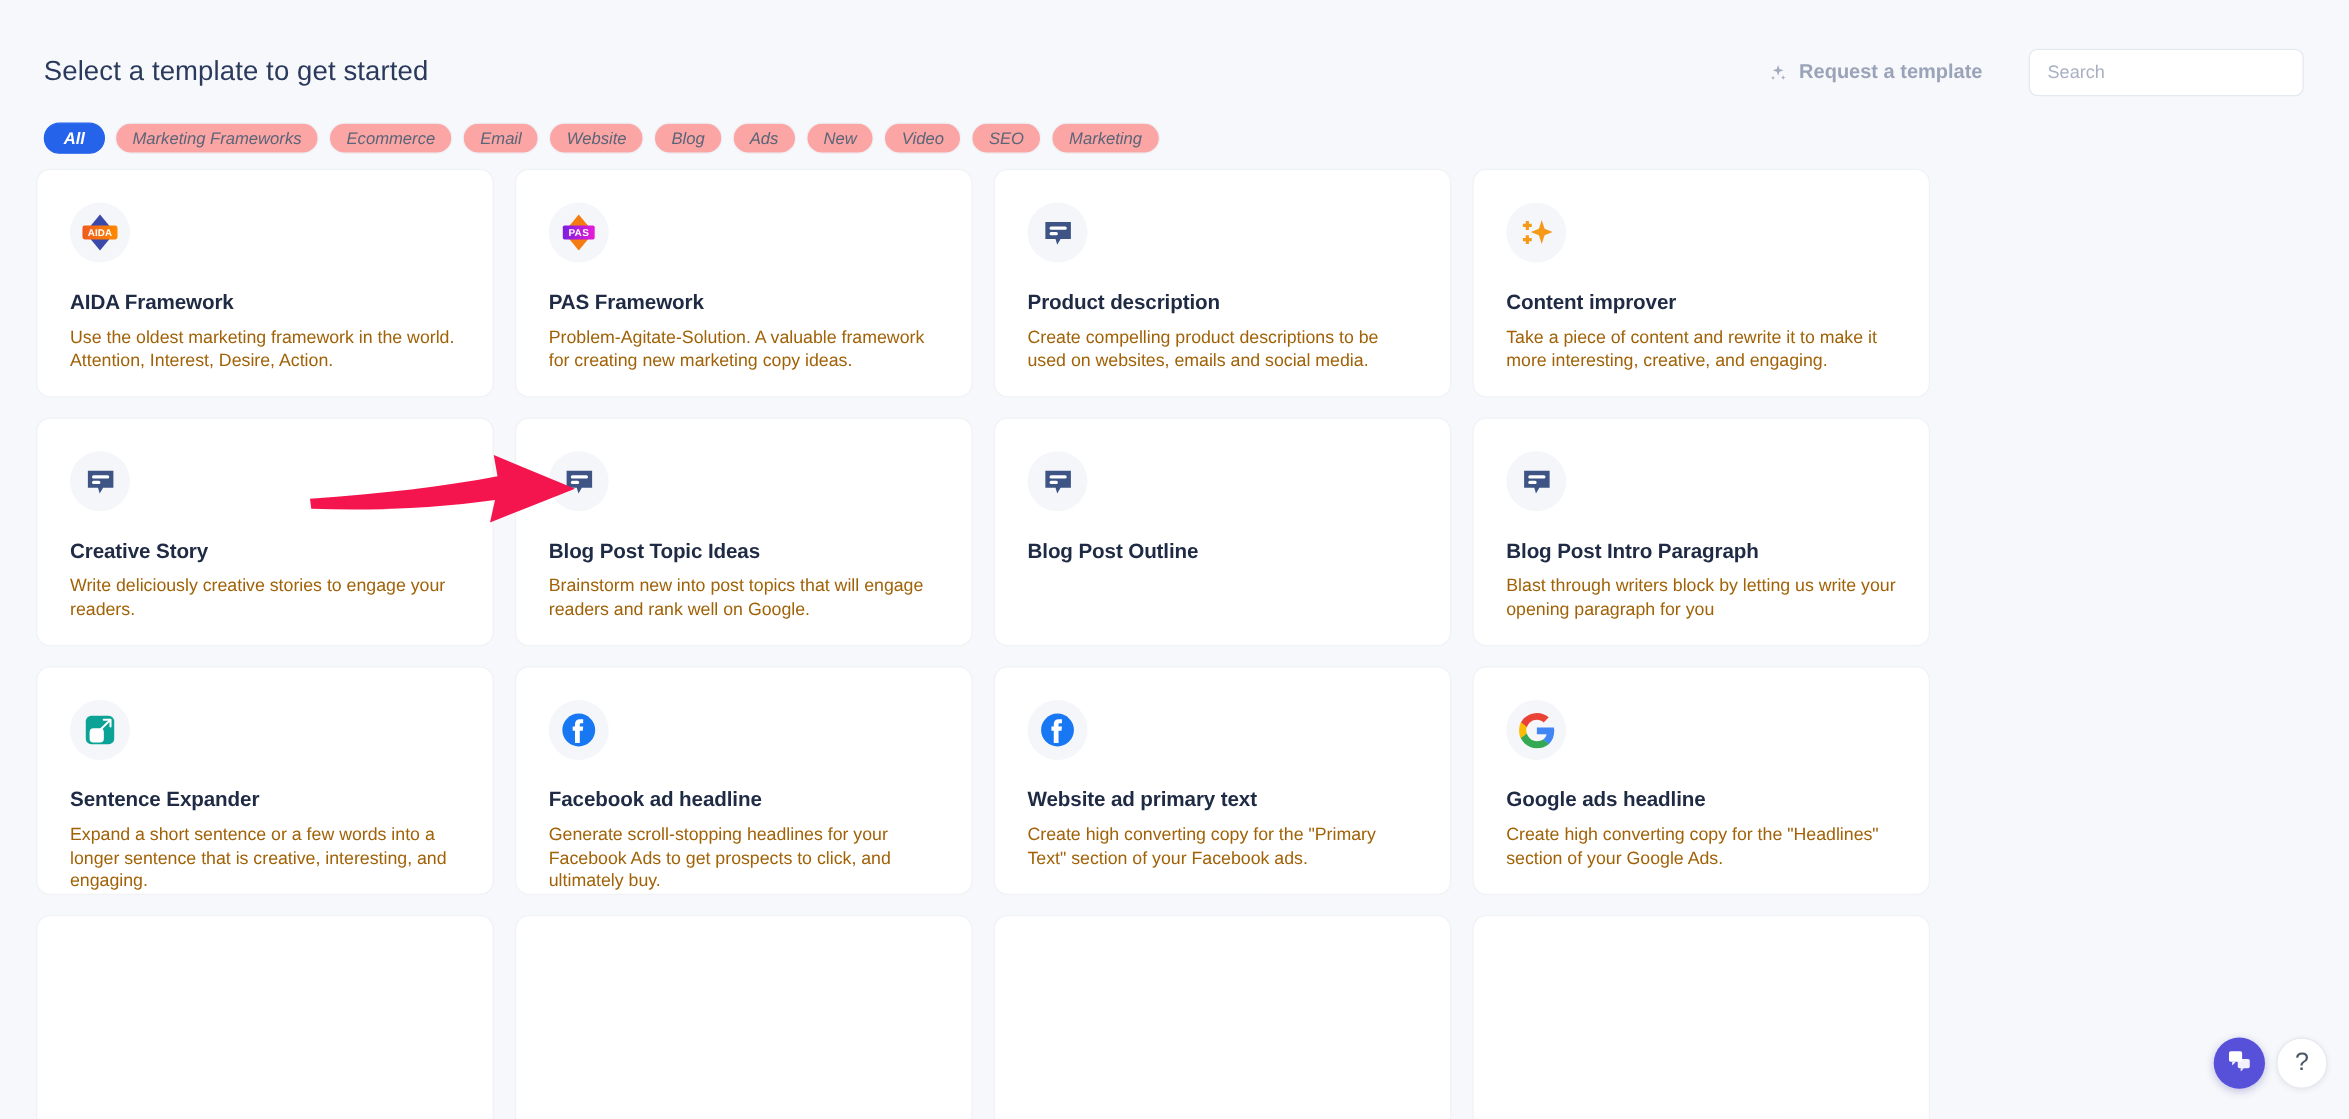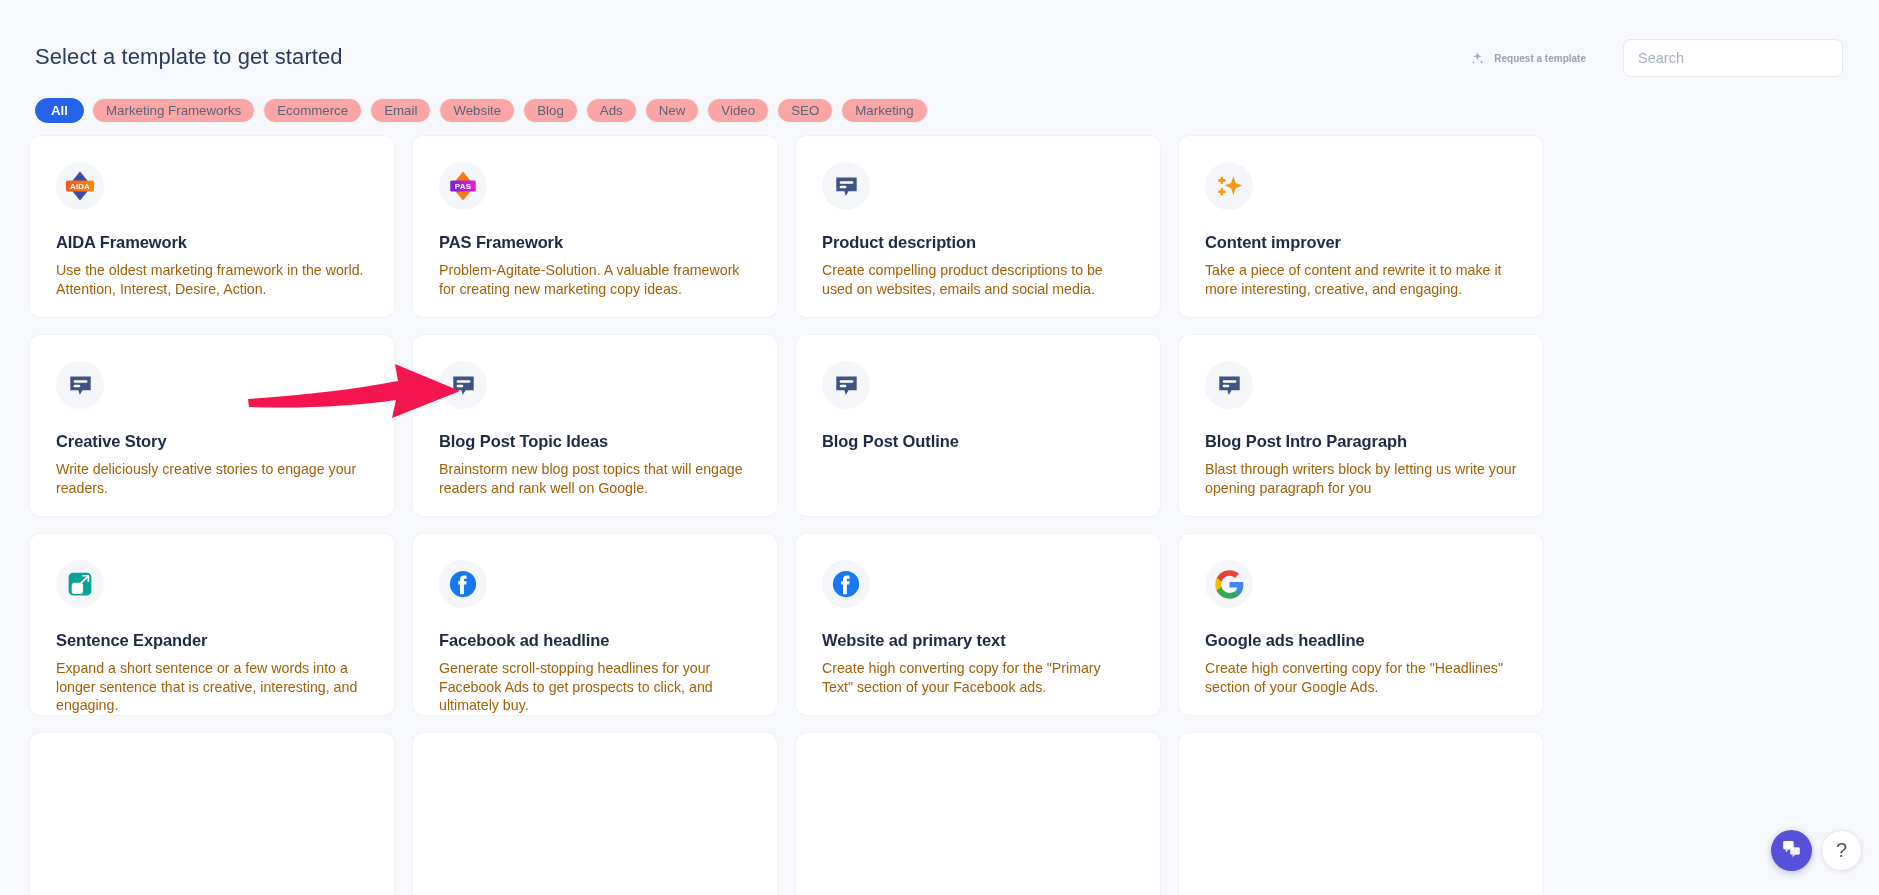--- a/index.html
+++ b/index.html
@@ -46,21 +46,21 @@
     top: -3px;
     display: flex;
     align-items: center;
     gap: 22px;
   }
 
   .request-template {
     display: flex;
     align-items: center;
     gap: 9px;
-    font-size: 10px;
+    font-size: 16px;
     color: #9aa3b8;
     font-weight: 600;
     cursor: pointer;
     white-space: nowrap;
   }
 
   .sparkle-sm { display: block; }
 
   .search-box {
     width: 220px;
@@ -78,20 +78,21 @@
   .search-box::placeholder { color: #a8b0c2; }
 
   
   .chips {
     position: absolute;
     top: 98px;
     left: 35px;
     display: flex;
     align-items: flex-start;
     gap: 8px;
+    font-style: italic;
   }
 
   .chip {
     height: 25px;
     padding: 0 13px;
     border-radius: 13px;
     background: #fca5a5;
     border: 1px solid #eef1f6;
     color: #5b6party;
     color: #5b6578;
@@ -313,21 +314,21 @@
       </div>
       <div class="card">
         <div class="icon-wrap">
           <svg width="25" height="25" viewBox="0 0 24 24">
         <path d="M2.2 3.4h19.6v13.1H13.9L11.3 21l-1.3-4.5H2.2z" fill="#3d5484"></path>
         <rect x="5.4" y="6.9" width="13.2" height="2.5" rx="1.2" fill="#ffffff"></rect>
         <rect x="5.4" y="11.2" width="6.4" height="2.5" rx="1.2" fill="#ffffff"></rect>
       </svg>
         </div>
         <div class="card-title">Blog Post Topic Ideas</div>
-        <div class="card-desc">Brainstorm new blog post topics that will engage readers and rank well on Google.</div>
+        <div class="card-desc">Brainstorm new into post topics that will engage readers and rank well on Google.</div>
       </div>
       <div class="card">
         <div class="icon-wrap">
           <svg width="25" height="25" viewBox="0 0 24 24">
         <path d="M2.2 3.4h19.6v13.1H13.9L11.3 21l-1.3-4.5H2.2z" fill="#3d5484"></path>
         <rect x="5.4" y="6.9" width="13.2" height="2.5" rx="1.2" fill="#ffffff"></rect>
         <rect x="5.4" y="11.2" width="6.4" height="2.5" rx="1.2" fill="#ffffff"></rect>
       </svg>
         </div>
         <div class="card-title">Blog Post Outline</div>

